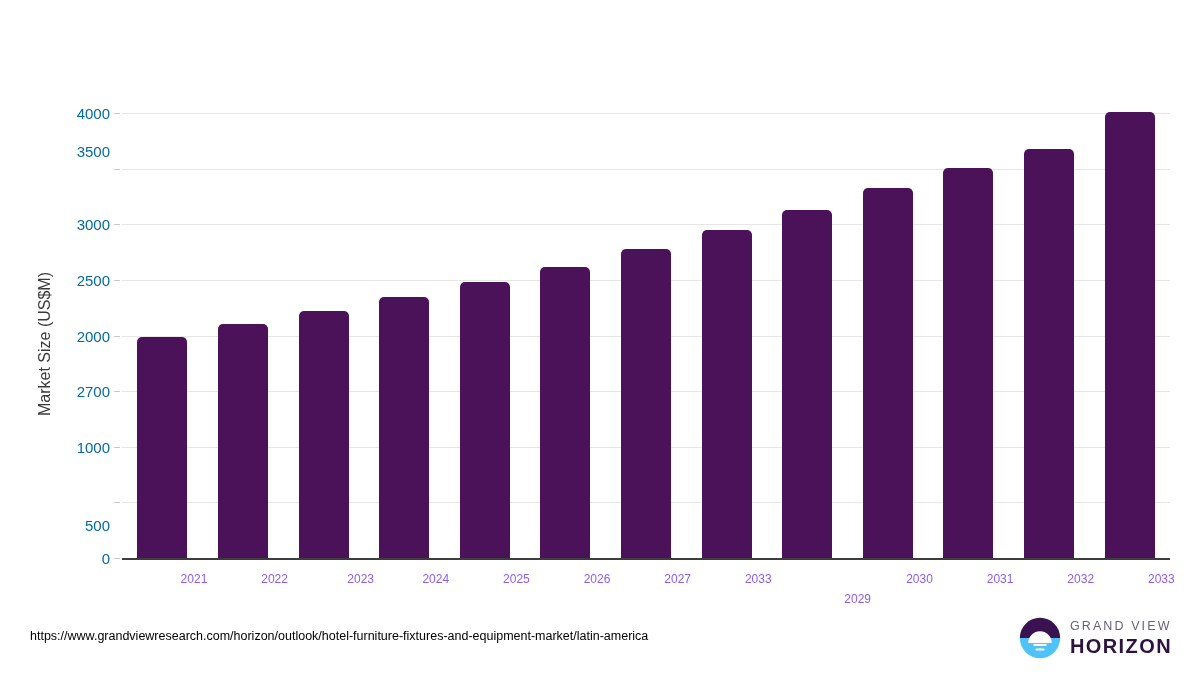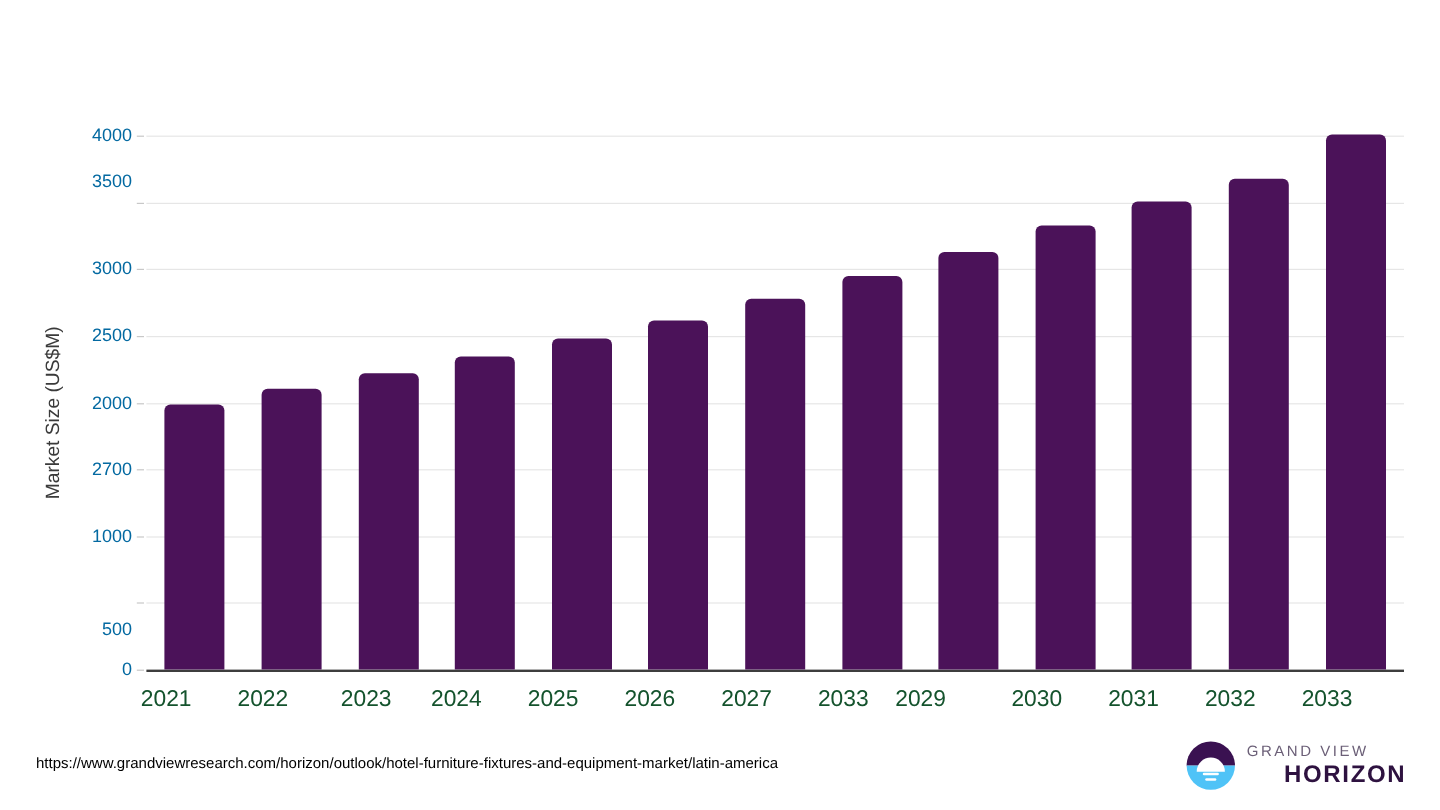--- a/index.html
+++ b/index.html
@@ -114,23 +114,23 @@
     position: absolute;
     bottom: 117px; 
     width: 50px;
     background: #4B1259;
     border-radius: 5px 5px 0 0;
   }
   .xtick-label {
     position: absolute;
     top: 572px;
     width: 90px;
-    font-size: 19px;
-    color: #14532d;
-    text-align: left;
+    font-size: 12px;
+    color: #8b5cf6;
+    text-align: right;
     white-space: nowrap;
   }
   #xtick-labels {
     position: absolute;
     left: 122px;
     top: 0;
     width: 1048px;
     height: 675px;
   }
 
@@ -167,21 +167,20 @@
     letter-spacing: 2.1px;
     color: #6B5F77;
     font-weight: normal;
     margin-bottom: 4px;
   }
   #logo-line2 {
     font-size: 20px;
     letter-spacing: 1.4px;
     color: #2E1240;
     font-weight: bold;
-    margin-left: 31px;
   }
 </style>
 </head>
 <body>
 
 <div id="page">
 
 
   <div id="plot-wrap">
 
@@ -239,21 +238,21 @@
 
     <div id="xtick-labels">
         <div class="xtick-label" style="left: -4.69231px;">2021</div>
         <div class="xtick-label" style="left: 75.9231px;">2022</div>
         <div class="xtick-label" style="left: 162px;">2023</div>
         <div class="xtick-label" style="left: 237.154px;">2024</div>
         <div class="xtick-label" style="left: 317.769px;">2025</div>
         <div class="xtick-label" style="left: 398.385px;">2026</div>
         <div class="xtick-label" style="left: 479px;">2027</div>
         <div class="xtick-label" style="left: 559.615px;">2033</div>
-        <div class="xtick-label" style="left: 624px;">2029</div>
+        <div class="xtick-label" style="left: 659px; margin-top: 20px;">2029</div>
         <div class="xtick-label" style="left: 720.846px;">2030</div>
         <div class="xtick-label" style="left: 801.462px;">2031</div>
         <div class="xtick-label" style="left: 882.077px;">2032</div>
         <div class="xtick-label" style="left: 962.692px;">2033</div>
       </div>
 
   </div>
 
   <div id="source-url">https://www.grandviewresearch.com/horizon/outlook/hotel-furniture-fixtures-and-equipment-market/latin-america</div>
 

